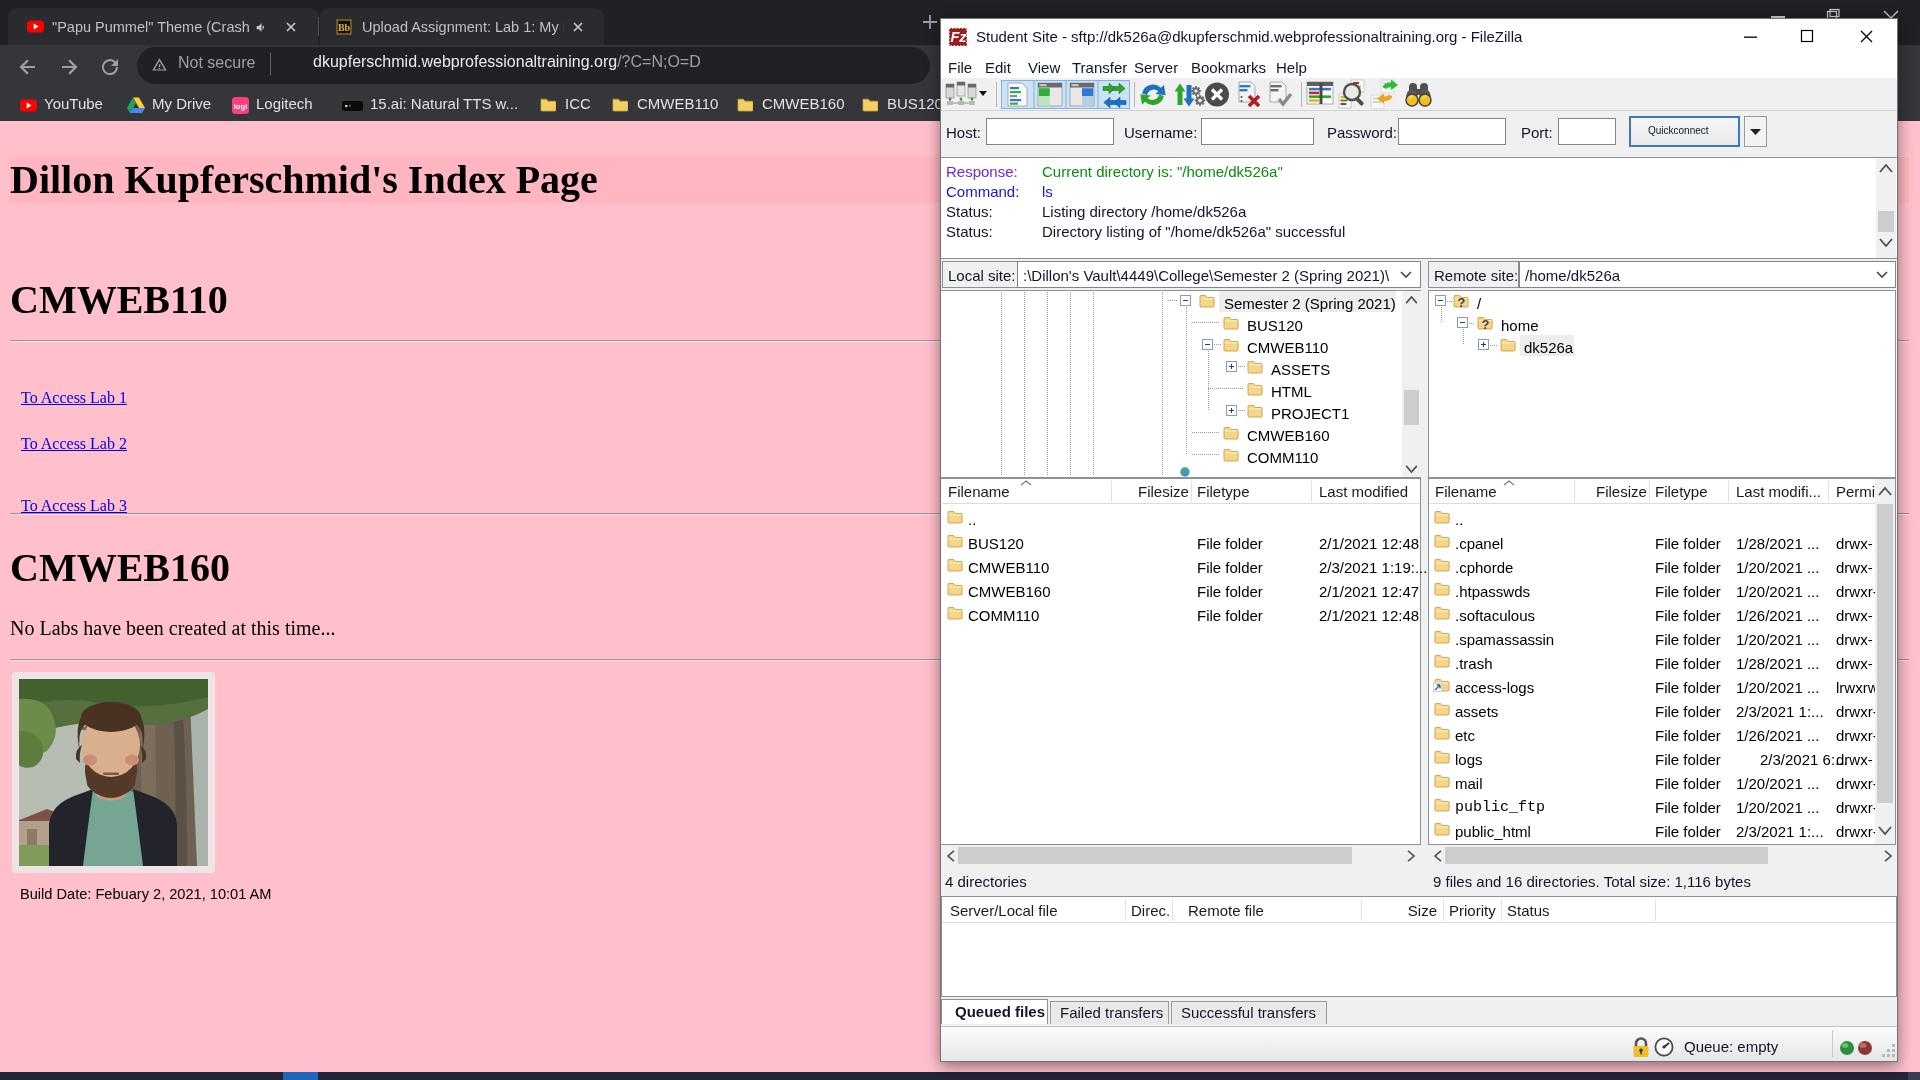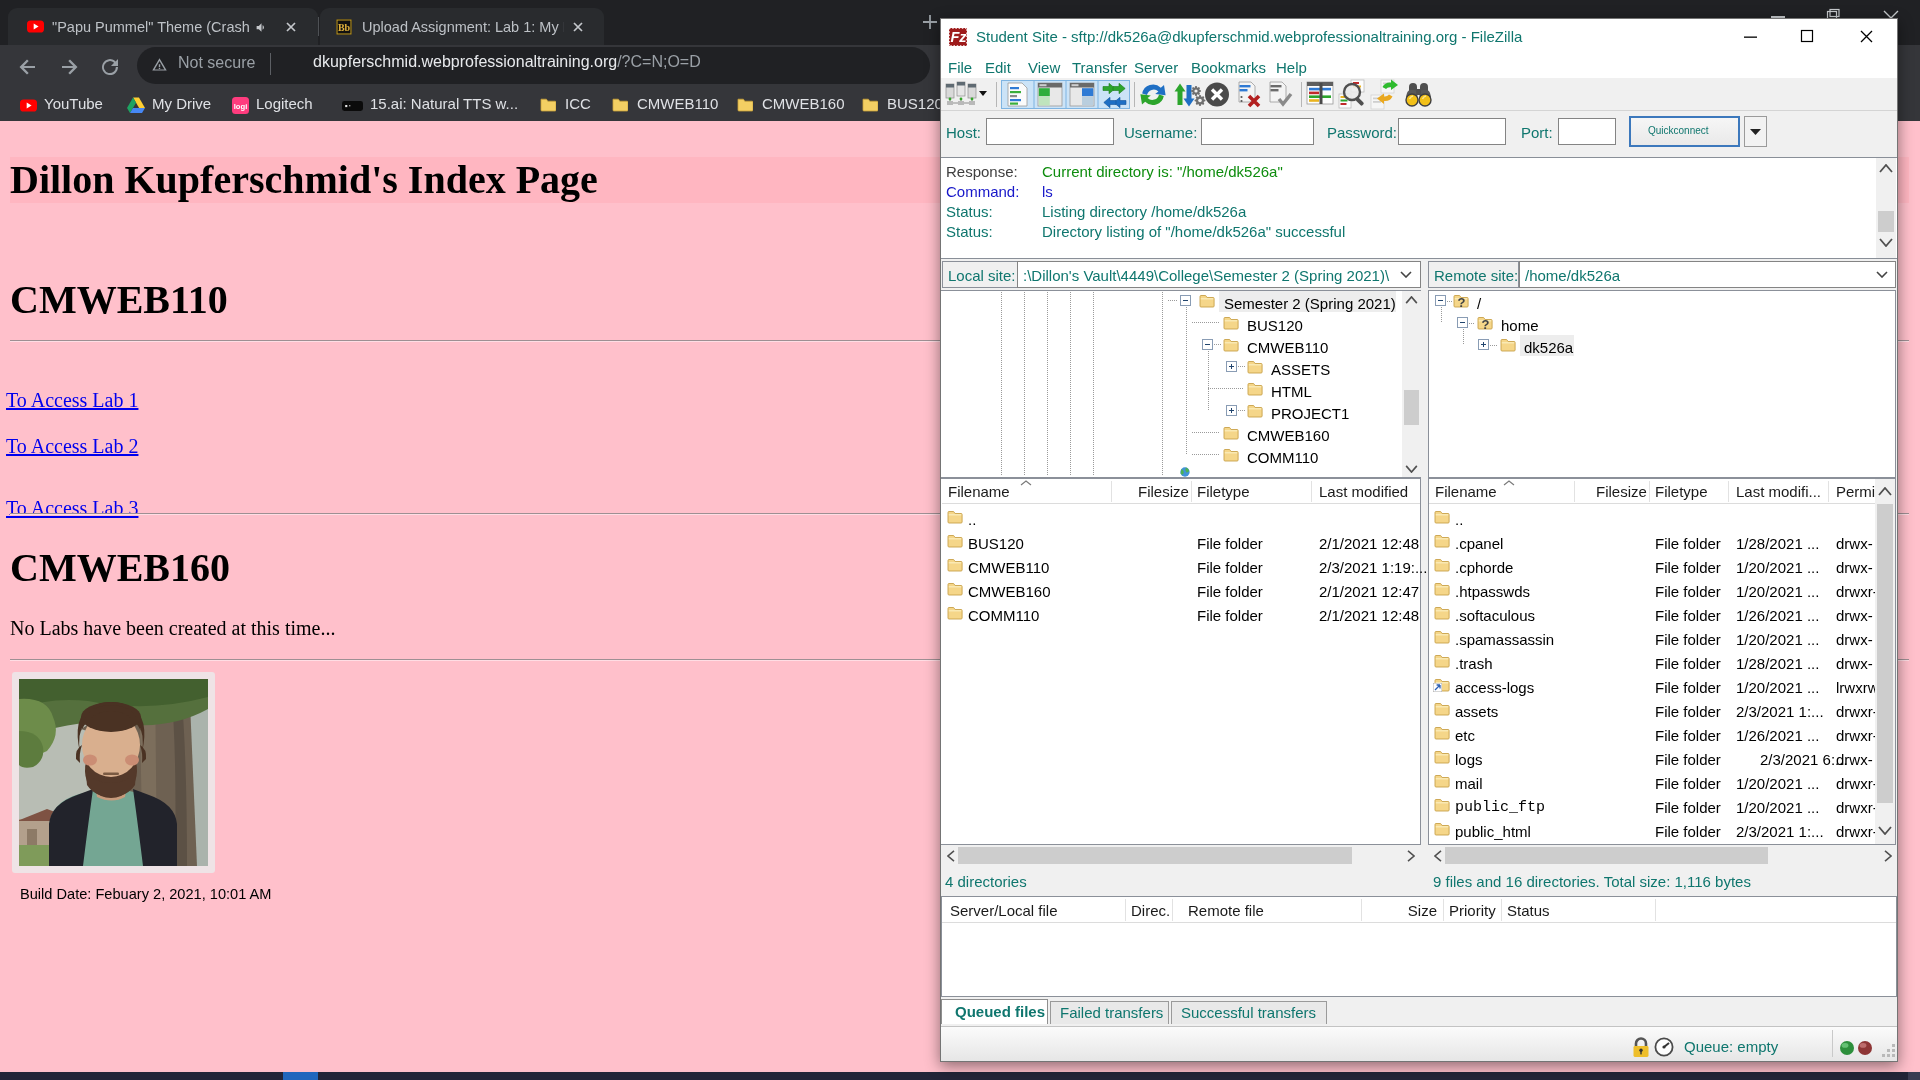--- a/index.html
+++ b/index.html
@@ -13,25 +13,25 @@
   .tab.active { background:#35363a; color:#e8eaed; }
   .tabtitle { position:absolute; top:11px; white-space:nowrap; overflow:hidden; }
   .tclose { position:absolute; top:11px; width:16px; height:16px; color:#c4c7cb; }
   #toolbar { position:absolute; left:0; top:45px; width:1920px; height:45px; background:#35363a; }
   #omni { position:absolute; left:137px; top:2px; width:793px; height:37px; background:#202124; border-radius:19px; }
   #bookbar { position:absolute; left:0; top:90px; width:1920px; height:31px; background:#35363a; }
   .bk { position:absolute; top:5px; height:20px; color:#dfe1e5; font-size:15px; white-space:nowrap; }
   
   #page { position:absolute; left:0; top:121px; width:1920px; height:951px; background:#FFC0CB; font-family:"Liberation Serif",serif; color:#000; }
   .hr { position:absolute; left:10px; width:1899px; height:2px; border-top:1px solid #9e8f93; border-bottom:1px solid #ffdde4; }
-  .lnk { position:absolute; left:6px; color:#0000EE; text-decoration:underline; font-size:20px; white-space:nowrap; }
+  .lnk { position:absolute; left:21px; color:#0000EE; text-decoration:underline; font-size:16px; white-space:nowrap; }
   
   #fz { position:absolute; left:0; top:0; width:1920px; height:1080px; }
   .fzwin { position:absolute; left:940px; top:18px; width:958px; height:1044px; background:#f0f0f0; border:1px solid #747474; box-shadow:0 4px 14px rgba(0,0,0,.45); }
-  .fzt { position:absolute; font-size:15px; color:#0f766e; white-space:nowrap; }
+  .fzt { position:absolute; font-size:15px; color:#0f172a; white-space:nowrap; }
   .field { position:absolute; background:#fff; border:1px solid #848484; }
   .hdr { position:absolute; background:#fff; border-bottom:1px solid #dcdcdc; }
   .hdrlbl { position:absolute; font-size:15px; color:#1a1a1a; white-space:nowrap; }
   .coldiv { position:absolute; width:1px; background:#e2e2e2; }
   .row13 { position:absolute; font-size:15px; color:#000; white-space:nowrap; }
   .sbar { position:absolute; background:#f0f0f0; }
   .sthumb { position:absolute; background:#cdcdcd; }
   .dotv { position:absolute; width:1px; background-image:linear-gradient(#9a9a9a 50%, transparent 50%); background-size:1px 2px; }
   .doth { position:absolute; height:1px; background-image:linear-gradient(90deg,#9a9a9a 50%, transparent 50%); background-size:2px 1px; }
   .expander { position:absolute; width:11px; height:11px; background:#fff; border:1px solid #899cb4; }
@@ -384,21 +384,21 @@
   <div class="fzt" style="left:1521px;top:124px;">Port:</div>
   <div class="field" style="left:1558px;top:118px;width:58px;height:27px;"></div>
   <div class="abs" style="left:1629px;top:116px;width:111px;height:31px;background:linear-gradient(#f6f6f6,#e9e9e9);border:2px solid #3c78bc;"></div>
   <div class="fzt" style="left:1648px;top:125px;font-size:10px;">Quickconnect</div>
   <div class="abs" style="left:1744px;top:116px;width:23px;height:31px;background:#f2f2f2;border:1px solid #9a9a9a;"></div>
   <svg class="abs" style="left:1750px;top:129px" width="11" height="6" viewBox="0 0 11 6">
         <path d="M0 0 h11 l-5.5 6 z" fill="#222"></path>
       </svg>
 
   <div class="abs" style="left:941px;top:157px;width:956px;height:102px;background:#fff;border-top:1px solid #898f98;border-bottom:1px solid #898f98;"></div>
-  <div class="fzt" style="left:946px;top:163px;color:#404040;">Response:</div>
+  <div class="fzt" style="left:946px;top:163px;color:#6d28d9;">Response:</div>
       <div class="fzt" style="left:1042px;top:163px;color:#0e8c0e;">Current directory is: "/home/dk526a"</div>
   <div class="fzt" style="left:946px;top:183px;color:#1717c9;">Command:</div>
       <div class="fzt" style="left:1042px;top:183px;color:#1717c9;">ls</div>
   <div class="fzt" style="left:946px;top:203px;">Status:</div>
       <div class="fzt" style="left:1042px;top:203px;">Listing directory /home/dk526a</div>
   <div class="fzt" style="left:946px;top:223px;">Status:</div>
       <div class="fzt" style="left:1042px;top:223px;">Directory listing of "/home/dk526a" successful</div>
   <div class="sbar" style="left:1876px;top:158px;width:20px;height:100px;"></div>
   <svg class="abs" style="left:1879px;top:164px" width="14" height="9" viewBox="0 0 14 9">
         <path d="M1 8 L7 1 L13 8" stroke="#505050" stroke-width="1.8" fill="none"></path>

